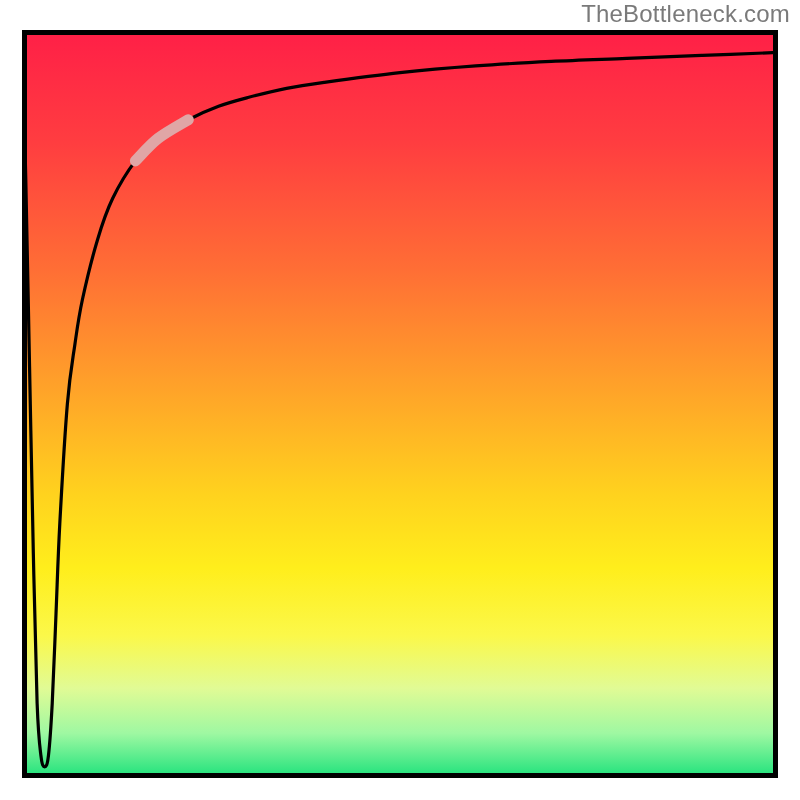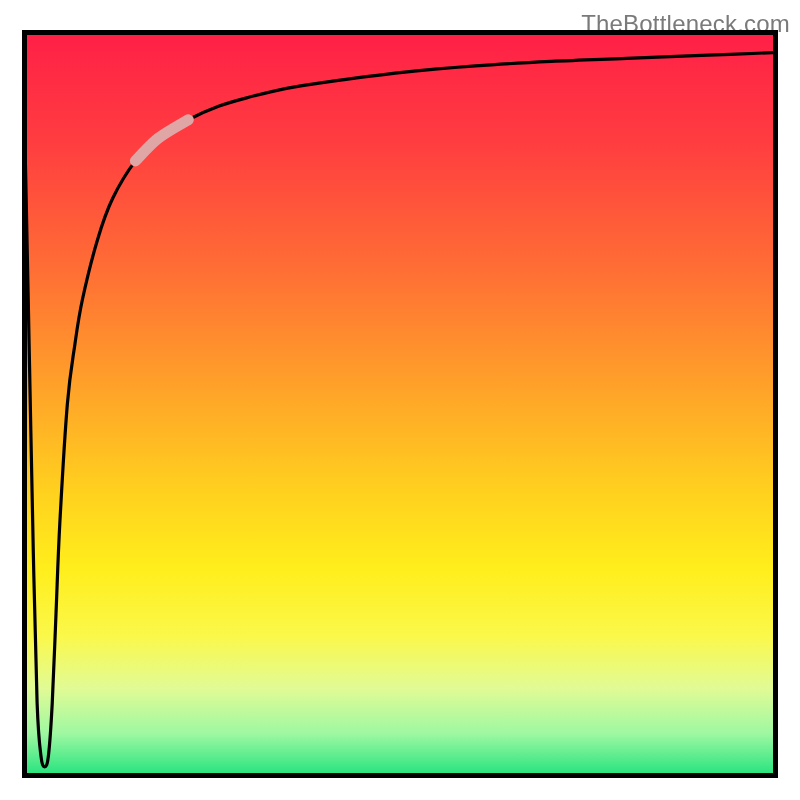--- a/index.html
+++ b/index.html
@@ -11,21 +11,21 @@
     font-family: Arial, Helvetica, sans-serif;
     overflow: hidden;
   }
   .wrap {
     position: relative;
     width: 800px;
     height: 800px;
   }
   .watermark {
     position: absolute;
-    top: 10px;
+    top: 0;
     right: 10px;
     font-size: 24px;
     font-weight: 400;
     color: #7a7a7a;
     letter-spacing: 0.2px;
     user-select: none;
   }
   .plot {
     position: absolute;
     left: 22px;

